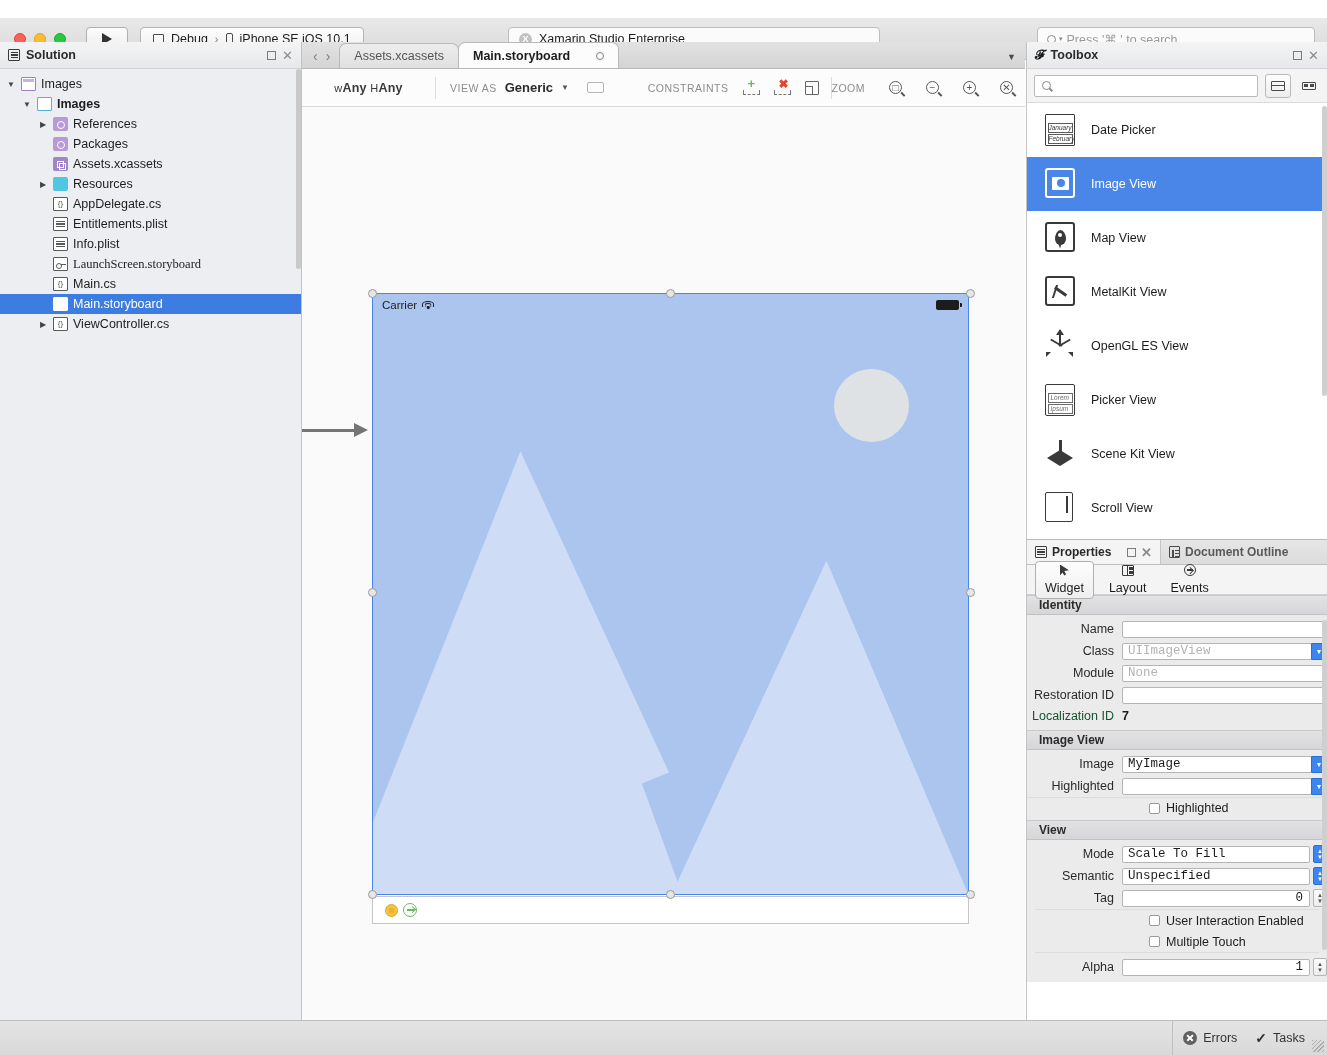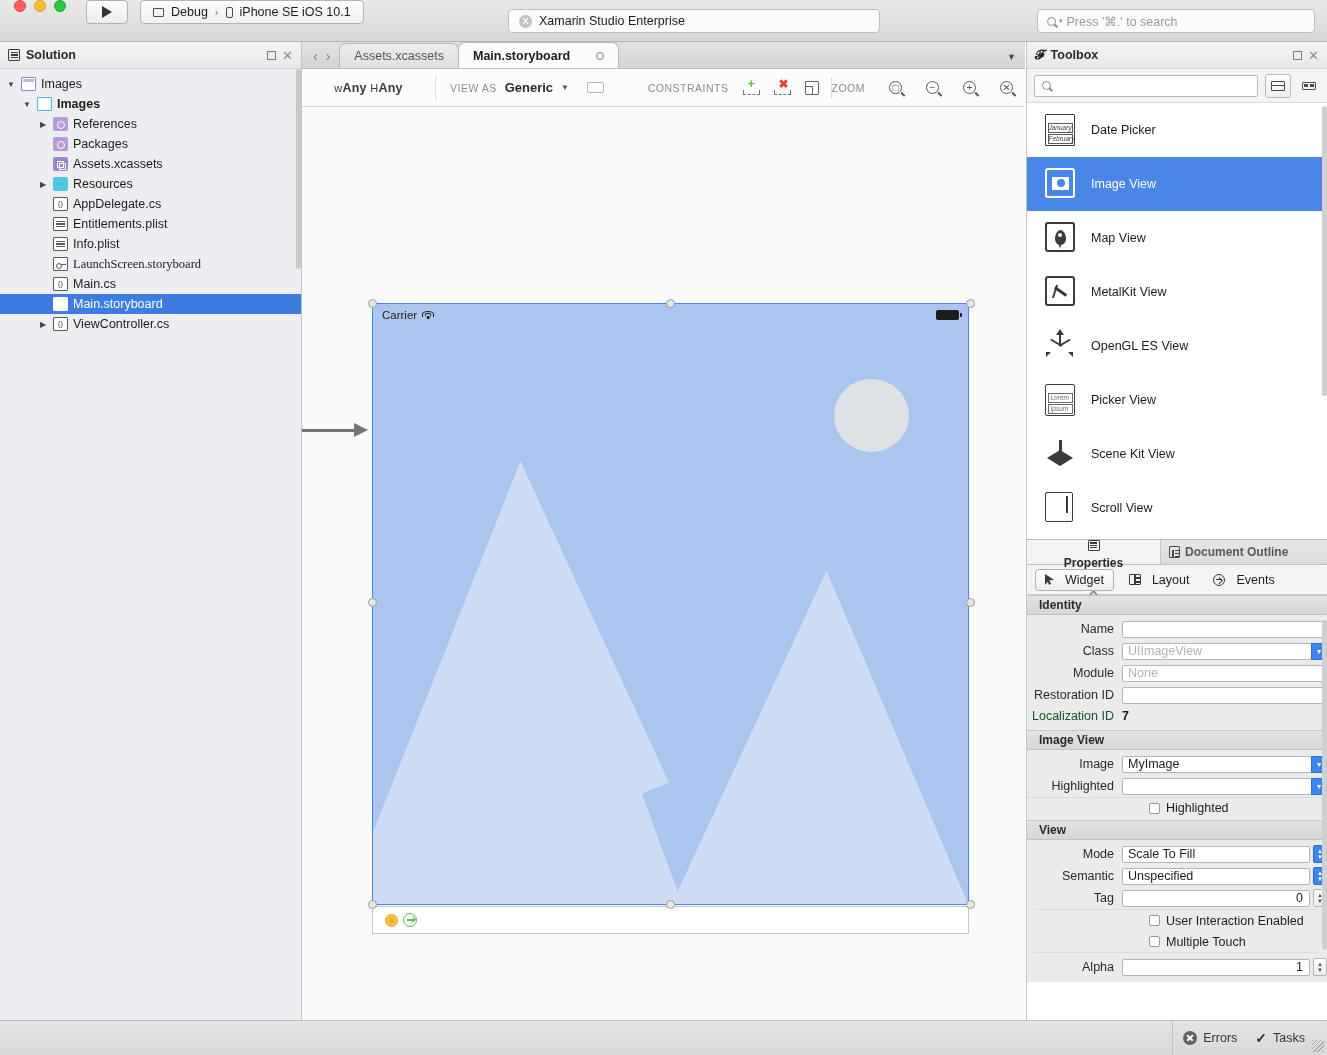--- a/index.html
+++ b/index.html
@@ -9,24 +9,24 @@
     font-size: 12px;
     background: #ffffff;
     overflow: hidden;
     color: #1c1c1c;
     -webkit-font-smoothing: antialiased;
   }
   .app { position: relative; width: 1327px; height: 1055px; }
 
   
   .titlebar {
-    position: absolute; left:0; top:0; width:1327px; height:42px;
+    position: absolute; left:0; top:18px; width:1327px; height:42px;
     background: linear-gradient(180deg,#e9e9e9 0%,#d8d8d8 100%);
     border-bottom: 1px solid #b4b4b4;
-    display: flex; 
+    display: flex; align-items: center;
   }
   .traffic { display:flex; gap:8px; margin-left:14px; }
   .tl { width:12px; height:12px; border-radius:50%; }
   .tl.red{background:#ff5f57;border:1px solid #e0443e;}
   .tl.yellow{background:#ffbd2e;border:1px solid #dea123;}
   .tl.green{background:#28c940;border:1px solid #1aab29;}
 
   .run-btn {
     margin-left:20px; width:42px; height:24px; border-radius:4px;
     background: linear-gradient(180deg,#fdfdfd,#ececec);
@@ -167,21 +167,21 @@
   .zoomgroup{display:flex;align-items:center;gap:24px;padding-right:12px;}
   .zmag{width:13px;height:13px;border:1.5px solid #555;border-radius:50%;position:relative;flex:none;}
   .zmag::after{content:"";position:absolute;width:1.5px;height:5px;background:#555;
     right:-2.5px;bottom:-4px;transform:rotate(-45deg);}
   .zmag .sign{position:absolute;inset:0;display:flex;align-items:center;justify-content:center;
     font-size:10px;color:#555;line-height:10px;}
 
   .canvasarea{position:relative;height:913px;background:#fafafa;overflow:hidden;}
 
   
-  .device{position:absolute;left:66px;top:192px;width:600px;height:635px;}
+  .device{position:absolute;left:66px;top:182px;width:600px;height:635px;}
   .dev-screen{position:absolute;left:4px;top:4px;width:597px;height:602px;
     background:#abc5ee;border:1px solid #4a86e8;}
   .dev-status{position:absolute;left:0;top:0;width:100%;height:22px;
     display:flex;align-items:center;padding:0 9px;font-size:11.5px;color:#1c1c1c;}
   .wifi{position:relative;width:12px;height:9px;margin-left:5px;}
   .wifi i{position:absolute;left:50%;transform:translateX(-50%);
     border:1.4px solid #1c1c1c;border-bottom:none;border-radius:50% 50% 0 0;}
   .wifi i:nth-child(1){width:12px;height:6px;top:0;}
   .wifi i:nth-child(2){width:7px;height:4px;top:2.5px;}
   .wifi i:nth-child(3){width:2.5px;height:2.5px;top:5.5px;background:#1c1c1c;border-radius:50%;border:none;}
@@ -269,53 +269,53 @@
 
   .tb-scroll{position:absolute;right:0;top:34px;width:5px;height:463px;}
   .tb-scroll i{display:block;width:5px;height:290px;background:#cfcfcf;border-radius:3px;margin-top:30px;}
 
   
   .props{position:absolute;left:1026px;top:539px;width:301px;height:481px;background:#fff;
     border-left:1px solid #c3c3c3;border-top:1px solid #b9b9b9;}
   .prop-tabs{height:25px;display:flex;background:linear-gradient(180deg,#e6e6e6,#dcdcdc);
     border-bottom:1px solid #bfbfbf;}
   .ptab{display:flex;align-items:center;gap:5px;padding:0 8px;font-size:12px;font-weight:bold;color:#2a2a2a;}
-  .ptab.active{background:#f4f4f4;flex-direction:column;}
+  .ptab.active{background:#f4f4f4;}
   .ptab.inactive{color:#595959;border-left:1px solid #c4c4c4;font-weight:bold;}
   .ptab .sp{flex:1;}
   .p-ico{width:12px;height:12px;border:1.3px solid #3a3a3a;border-radius:1px;
     display:flex;flex-direction:column;justify-content:center;gap:1.2px;padding:1.4px;}
   .p-ico i{height:1.2px;background:#3a3a3a;}
   .doc-ico{width:11px;height:12px;border:1.3px solid #4a4a4a;border-radius:1px;position:relative;}
   .doc-ico::after{content:"";position:absolute;left:5px;top:2.5px;width:4px;height:1.2px;background:#4a4a4a;
     box-shadow:0 3px 0 #4a4a4a,0 6px 0 #4a4a4a;}
   .doc-ico::before{content:"";position:absolute;left:2px;top:2.5px;width:1.8px;height:7px;background:#4a4a4a;}
 
   .seg-row{height:30px;display:flex;align-items:center;gap:6px;padding:0 8px;background:#f4f4f4;
     border-bottom:1px solid #cfcfcf;}
-  .seg{display:flex;align-items:center;gap:11px;padding:3px 9px;border-radius:4px;font-size:12.5px;}
+  .seg{display:flex;align-items:center;gap:5px;padding:3px 9px;border-radius:4px;font-size:12.5px;flex-direction:column;}
   .seg.on{border:1px solid #b0b0b0;background:linear-gradient(180deg,#fdfdfd,#efefef);}
   .cursor-ico{width:9px;height:11px;background:#3a3a3a;
     clip-path:polygon(0 0,0 100%,28% 72%,48% 100%,68% 88%,48% 60%,100% 52%);}
   .layout-ico{width:12px;height:11px;border:1.3px solid #3a3a3a;border-radius:1px;position:relative;}
   .layout-ico::after{content:"";position:absolute;left:4.5px;top:0;width:1.3px;height:100%;background:#3a3a3a;}
   .layout-ico::before{content:"";position:absolute;left:6.5px;top:1.5px;width:3.5px;height:2.5px;background:#3a3a3a;
     box-shadow:0 4px 0 #3a3a3a;}
   .ev-ico{width:12px;height:12px;border:1.4px solid #3a3a3a;border-radius:50%;position:relative;}
   .ev-ico::after{content:"";position:absolute;left:2px;top:4.3px;width:6px;height:1.4px;background:#3a3a3a;}
   .ev-ico::before{content:"";position:absolute;right:2.5px;top:3px;width:3.5px;height:3.5px;
     border-right:1.4px solid #3a3a3a;border-top:1.4px solid #3a3a3a;transform:rotate(45deg);}
 
   .grp-head{height:20px;background:linear-gradient(180deg,#e2e2e4,#d6d6d9);
     border-bottom:1px solid #c2c2c4;border-top:1px solid #c9c9cb;
     display:flex;align-items:center;padding-left:12px;font-weight:bold;font-size:12px;color:#2a2a2a;}
   .frow{height:22px;display:flex;align-items:center;background:#ebebeb;}
   .frow .lab{width:95px;text-align:right;padding-right:8px;font-size:12.5px;color:#2a2a2a;}
   .fld{flex:1;height:17px;background:#fff;border:1px solid #b5b5b5;border-radius:2px;
-    display:flex;align-items:center;padding:0 5px;font-size:12.5px;}
+    display:flex;align-items:center;padding:0 5px;font-size:12.5px;font-family:Liberation Mono, monospace;}
   .fld.ph{color:#b3b3b3;}
   .fld.num{justify-content:flex-end;padding-right:6px;}
   .dropbtn{width:16px;height:17px;background:#3c86f2;border:1px solid #2f6fd0;
     border-radius:0 2px 2px 0;margin-left:-1px;display:flex;align-items:center;justify-content:center;
     color:#fff;font-size:7px;}
   .stepbtn{width:14px;height:18px;border:1px solid #b5b5b5;border-radius:2px;margin-left:3px;
     background:linear-gradient(180deg,#fdfdfd,#ececec);display:flex;flex-direction:column;
     align-items:center;justify-content:center;gap:1px;font-size:6px;color:#555;line-height:5px;}
   .stepbtn.blue{background:#3c86f2;border-color:#2f6fd0;color:#fff;}
   .statrow{height:20px;display:flex;align-items:center;background:#ebebeb;}

